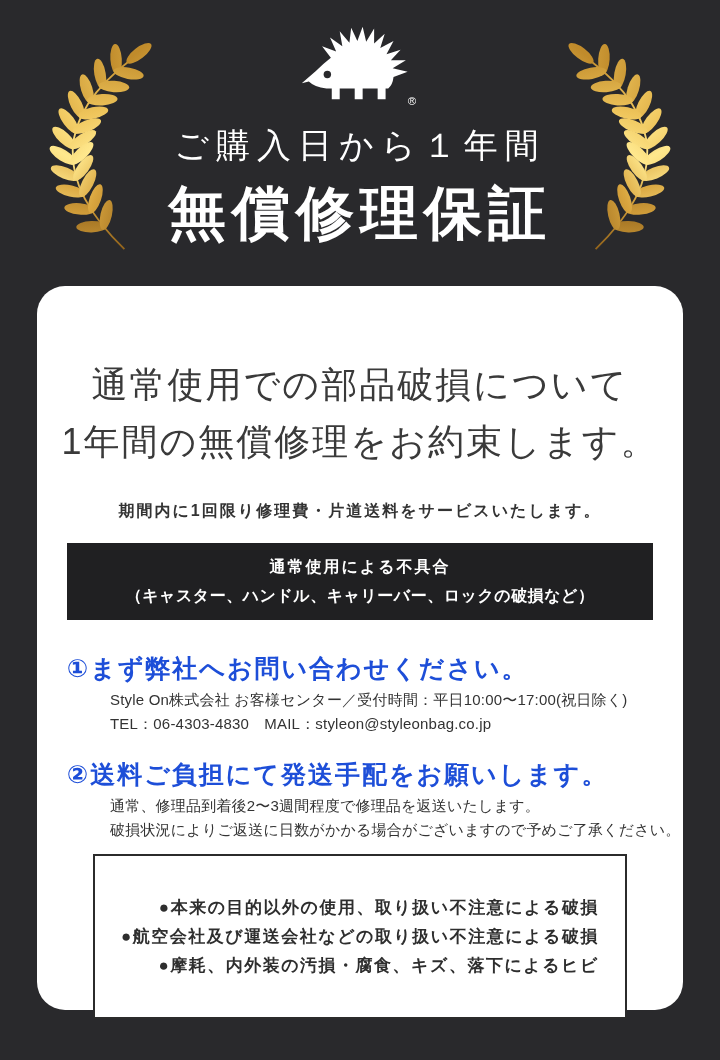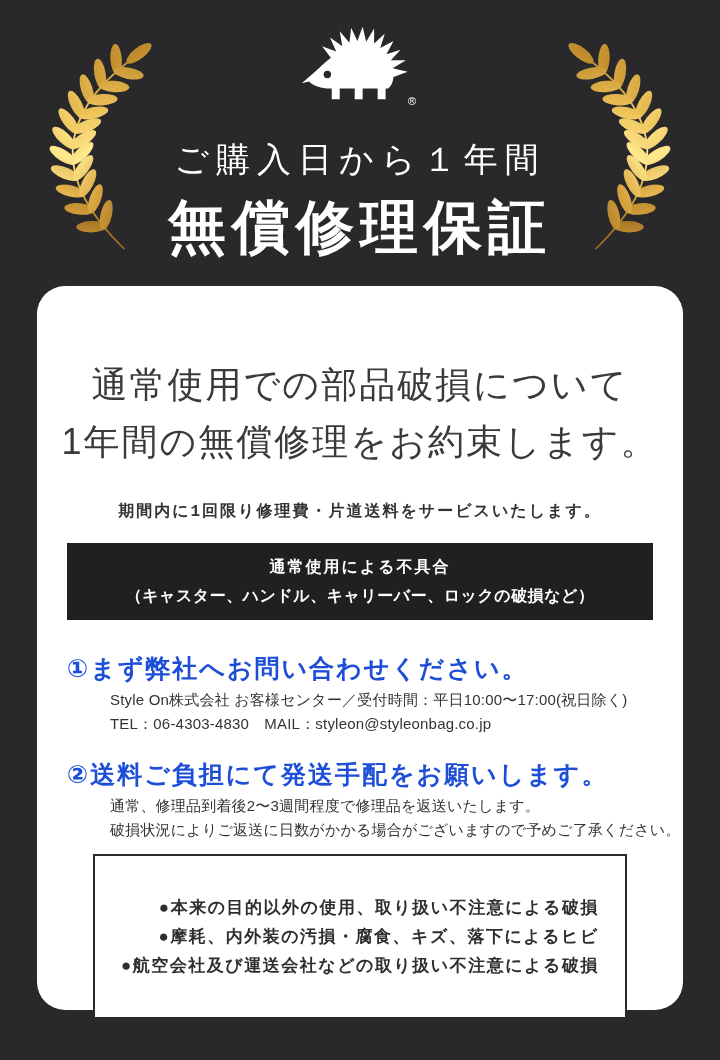--- a/index.html
+++ b/index.html
@@ -13,36 +13,36 @@
   
   .hero{position:relative;height:298px;color:#fff;text-align:center;}
   .laurel{position:absolute;top:50px;width:96px;height:208px;overflow:visible;}
   .laurel-left{left:45px;}
   .laurel-right{right:45px;transform:scaleX(-1);}
   .logo-wrap{padding-top:25px;}
   .logo-svg{width:120px;height:83px;overflow:visible;}
   .hero-subtitle{
     font-family:"DejaVu Serif","Liberation Serif",serif;
     font-size:34px;font-weight:500;letter-spacing:7px;
-    margin-top:25px;white-space:nowrap;
+    margin-top:11px;white-space:nowrap;
   }
   .hero-title{
     font-family:"DejaVu Serif","Liberation Serif",serif;
     font-size:58px;font-weight:600;letter-spacing:6px;
     margin:6px 0 0;white-space:nowrap;
   }
   
   .card{
     position:absolute;left:37px;top:286px;width:646px;height:724px;
     background:#fff;border-radius:28px;
     color:#333;text-align:center;box-sizing:border-box;
     padding-top:40px;
   }
   .card-title{font-size:36px;font-weight:400;letter-spacing:2px;line-height:1.6;color:#3a3a3a;}
-  .card-subtitle{font-size:16px;font-weight:600;letter-spacing:2px;margin-top:13px;color:#333;font-family:Liberation Mono, monospace;}
+  .card-subtitle{font-size:16px;font-weight:600;letter-spacing:2px;margin-top:13px;color:#333;}
   .defect-box{
     background:#202022;color:#fff;margin:21px 30px 0;
     padding:14px 0 13px;font-weight:700;
   }
   .defect-line1{font-size:16px;letter-spacing:2px;}
   .defect-line2{font-size:16px;letter-spacing:.5px;margin-top:8px;}
   .step{text-align:left;margin:32px 0 0 30px;}
   .step + .step{margin-top:22px;}
   .step-heading{font-size:25px;font-weight:700;letter-spacing:2px;color:#1d4ed8;white-space:nowrap;}
   .step-lines{margin:3px 0 0 43px;font-size:15px;line-height:1.6;letter-spacing:.2px;color:#333;}
@@ -189,20 +189,20 @@
       <div class="step-lines">
         <div class="step-line">通常、修理品到着後2〜3週間程度で修理品を返送いたします。</div>
         <div class="step-line">破損状況によりご返送に日数がかかる場合がございますので予めご了承ください。</div>
       </div>
     </section>
 
     <div class="exclusion">
       <div class="exclusion-box">
         <div class="exclusion-items">
           <div class="exclusion-item">●本来の目的以外の使用、取り扱い不注意による破損</div>
+          <div class="exclusion-item">●航空会社及び運送会社などの取り扱い不注意による破損</div>
           <div class="exclusion-item">●摩耗、内外装の汚損・腐食、キズ、落下によるヒビ</div>
-          <div class="exclusion-item">●航空会社及び運送会社などの取り扱い不注意による破損</div>
         </div>
       </div>
     </div>
 
   </main>
 </div>
 
 </body></html>

